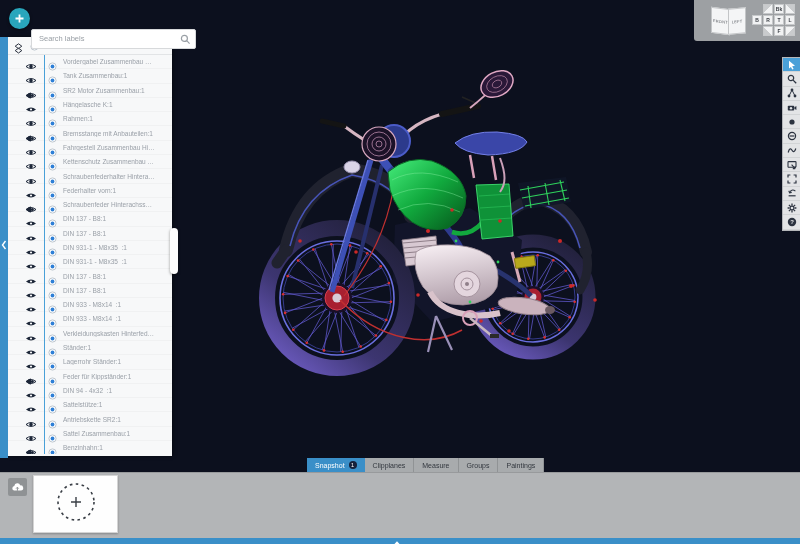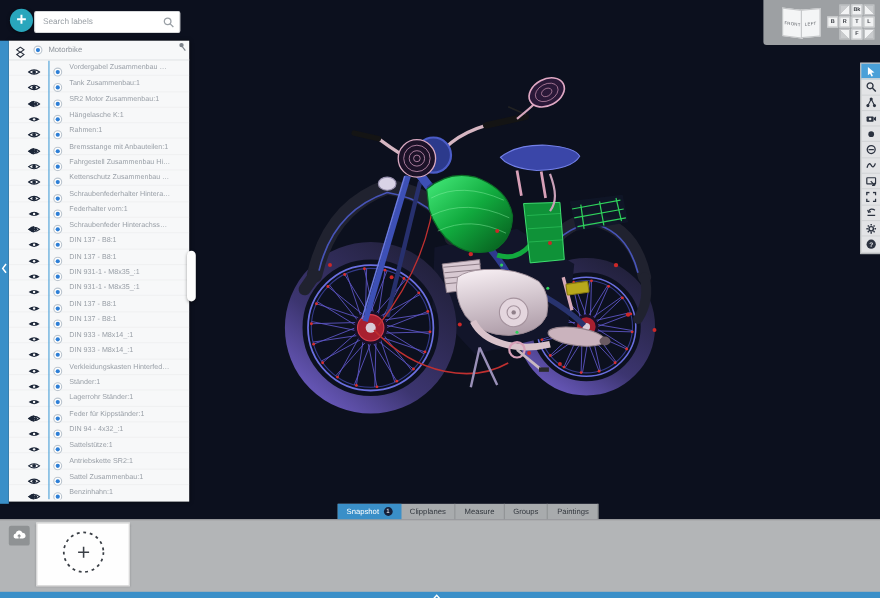--- a/index.html
+++ b/index.html
@@ -4,21 +4,21 @@
 <style>
   html,body{margin:0;padding:0;width:800px;height:544px;overflow:hidden;
     font-family:"Liberation Sans",sans-serif;background:#0c101e;position:relative;}
   #stage{position:absolute;inset:0;width:800px;height:544px;}
   .abs{position:absolute;}
   
   #viewport{left:0;top:0;width:800px;height:544px;background:#0c101e;}
   
   #add-btn{left:9px;top:8px;width:21px;height:21px;border-radius:50%;background:#29a6bc;
     display:flex;align-items:center;justify-content:center;box-shadow:0 1px 3px rgba(0,0,0,.5);z-index:30;cursor:pointer;}
-  #search-wrap{left:31px;top:9px;width:133px;height:20px;z-index:30;}
+  #search-wrap{left:31px;top:27px;width:165px;height:20px;z-index:30;}
   #search-input{width:100%;height:100%;box-sizing:border-box;border:1px solid #d7d9db;border-radius:2px;
     background:#fff;font-family:"Liberation Sans",sans-serif;font-size:7.5px;color:#333;padding:0 18px 0 7px;outline:none;}
   #search-input::placeholder{color:#9aa0a6;}
   #search-icon{position:absolute;right:5px;top:4px;width:11px;height:11px;}
   
   #left-strip{left:0;top:37px;width:8px;height:421px;background:#3a8fc8;z-index:25;cursor:pointer;}
   #left-strip .chev{position:absolute;top:200px;left:0px;width:8px;height:12px;}
   
   #sidebar{left:8px;top:37px;width:164px;height:419px;background:#f7f8f9;z-index:20;
     box-shadow:1px 0 4px rgba(0,0,0,.45);}

